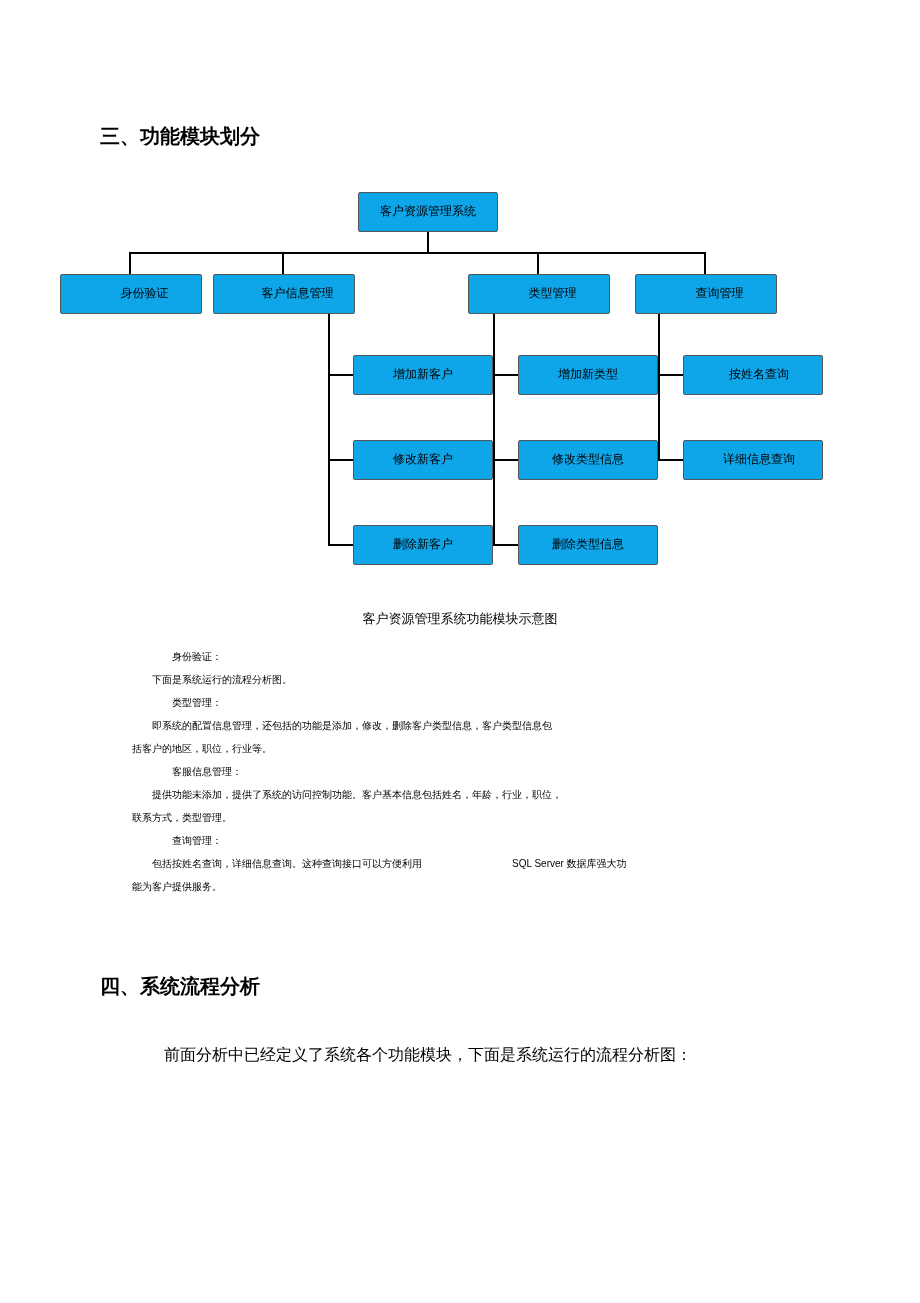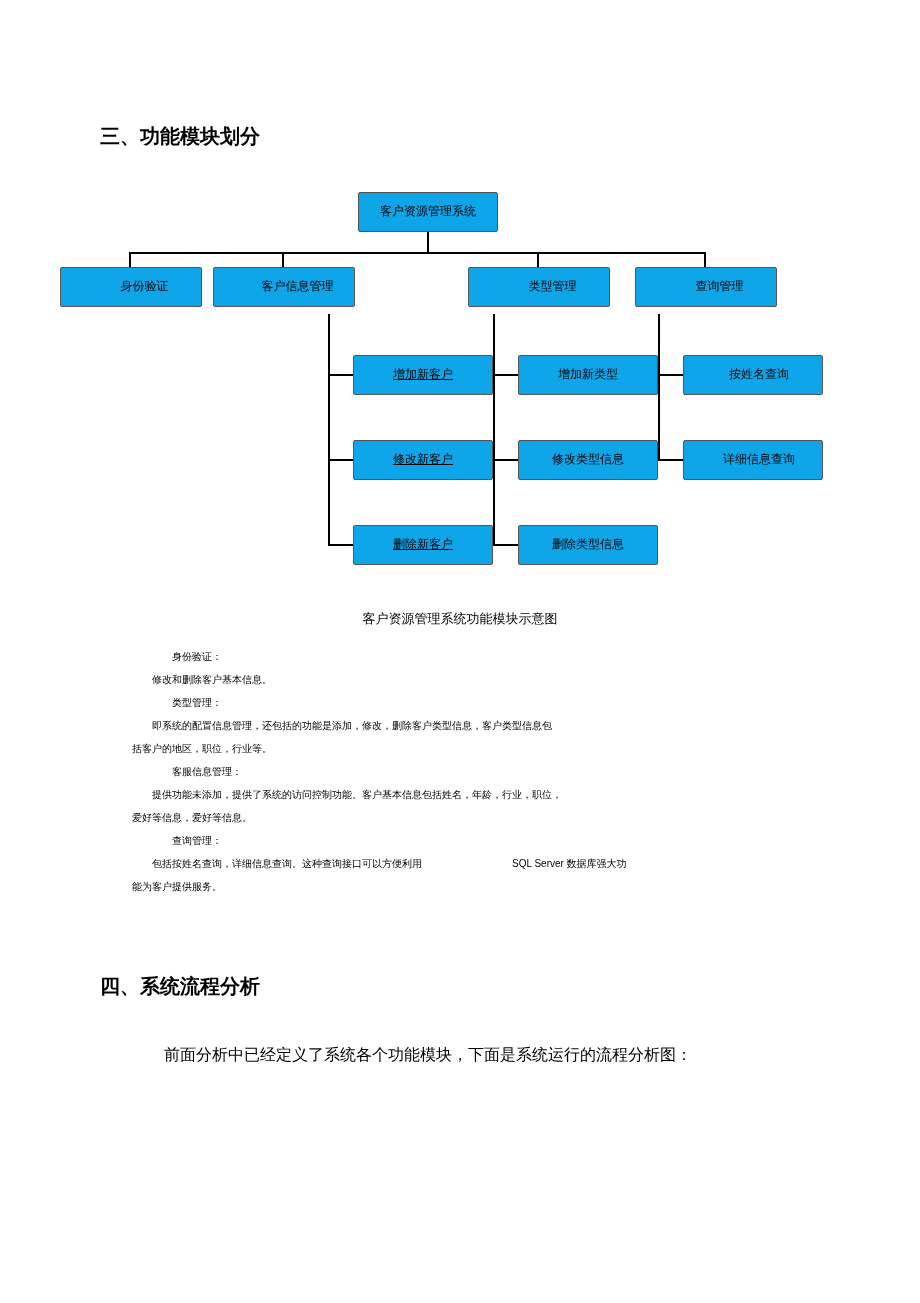--- a/index.html
+++ b/index.html
@@ -31,30 +31,30 @@
       border-radius: 2px;
       font-size: 12px;
       font-family: "SimSun", serif;
       display: flex;
       align-items: center;
       justify-content: center;
       text-align: center;
       padding: 4px 6px;
     }
     .root { left: 298px; top: 0px; width: 140px; height: 40px; }
-    .lvl2 { top: 75px; width: 142px; height: 40px; padding-left: 33px; }
+    .lvl2 { top: 82px; width: 142px; height: 40px; padding-left: 33px; }
     .b-identity { left: 0px; }
     .b-customer { left: 153px; }
     .b-type     { left: 408px; }
     .b-query    { left: 575px; }
     .lvl3 { width: 140px; height: 40px; }
     .r1 { top: 163px; }
     .r2 { top: 248px; }
     .r3 { top: 333px; }
-    .c-col { left: 293px; text-decoration: underline; }
+    .c-col { left: 293px; }
     .t-col { left: 458px; }
     .q-col { left: 623px; padding-left: 18px; }
     .hline, .vline { position: absolute; background: #000; }
     .hline { height: 2px; }
     .vline { width: 2px; }
     .caption {
       text-align: center;
       font-size: 13px;
       margin-bottom: 16px;
       font-family: Liberation Mono, monospace;
@@ -114,29 +114,29 @@
   <div class="box lvl3 r2 t-col">修改类型信息</div>
   <div class="box lvl3 r3 t-col">删除类型信息</div>
 
   <div class="box lvl3 r1 q-col">按姓名查询</div>
   <div class="box lvl3 r2 q-col">详细信息查询</div>
 </div>
 
 <div class="caption">客户资源管理系统功能模块示意图</div>
 
 <p class="para label">身份验证：</p>
-<p class="para detail">修改和删除客户基本信息。</p>
+<p class="para detail">下面是系统运行的流程分析图。</p>
 
 <p class="para label">类型管理：</p>
 <p class="para detail">即系统的配置信息管理，还包括的功能是添加，修改，删除客户类型信息，客户类型信息包</p>
 <p class="para cont">括客户的地区，职位，行业等。</p>
 
 <p class="para label">客服信息管理：</p>
 <p class="para detail">提供功能未添加，提供了系统的访问控制功能。客户基本信息包括姓名，年龄，行业，职位，</p>
-<p class="para cont">爱好等信息，爱好等信息。</p>
+<p class="para cont">联系方式，类型管理。</p>
 
 <p class="para label">查询管理：</p>
 <p class="para detail">
   <span>包括按姓名查询，详细信息查询。这种查询接口可以方便利用</span><span class="sql-term">SQL Server</span><span> 数据库强大功</span>
 </p>
 <p class="para cont">能为客户提供服务。</p>
 
 <div class="gap"></div>
 
 <h2 class="heading">四、系统流程分析</h2>

